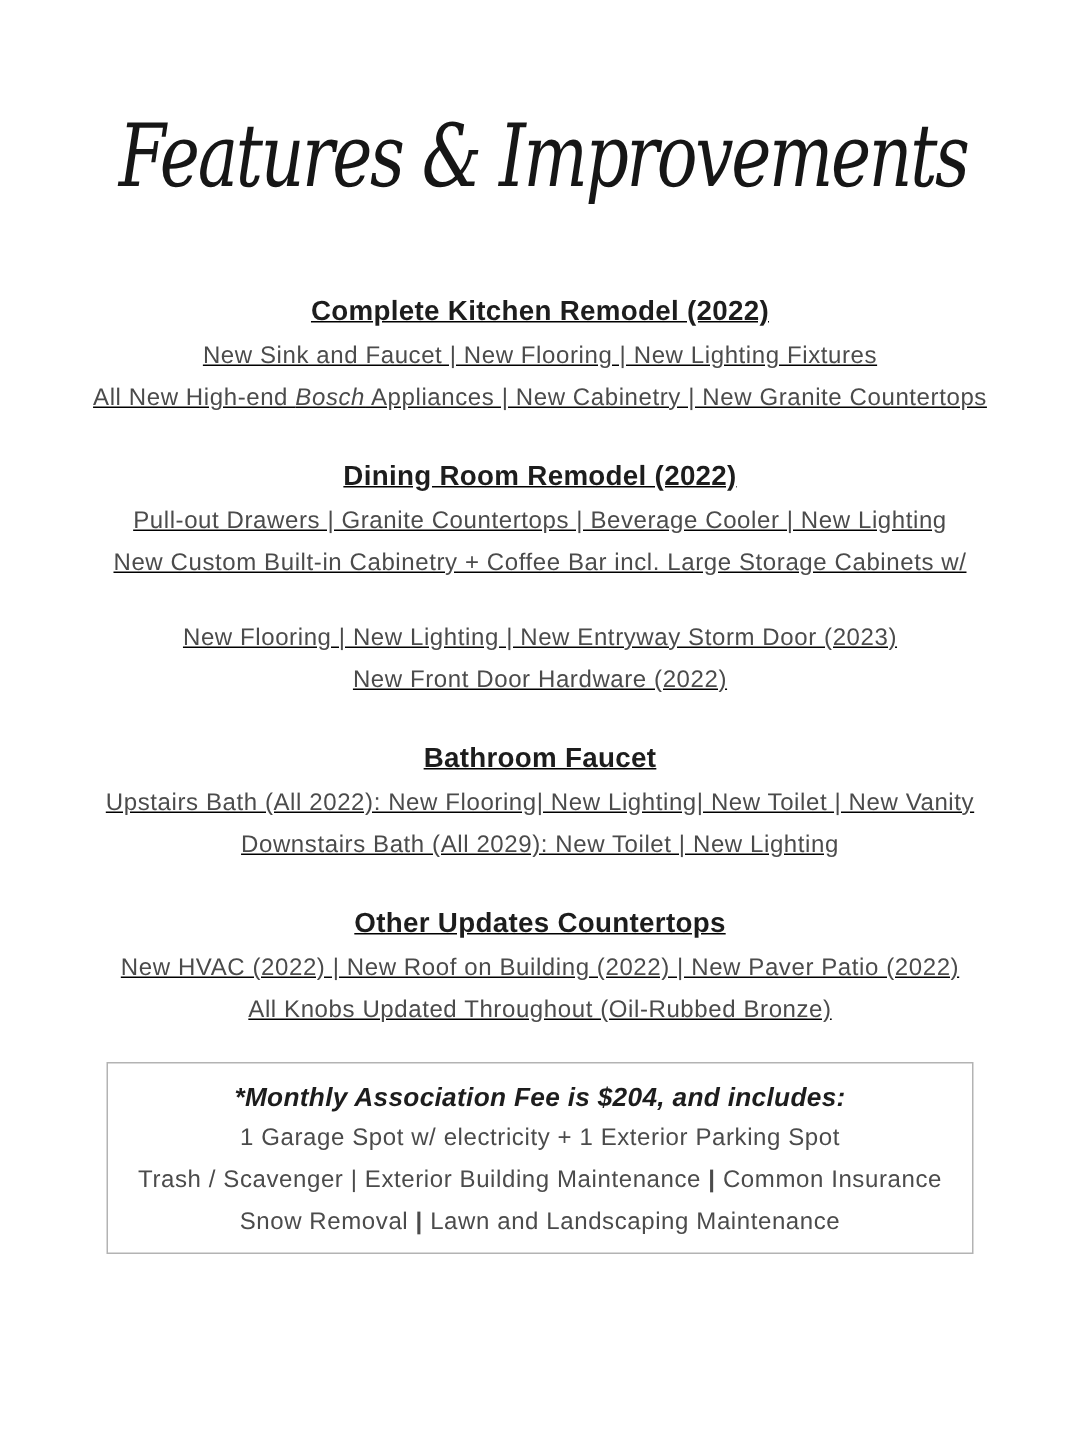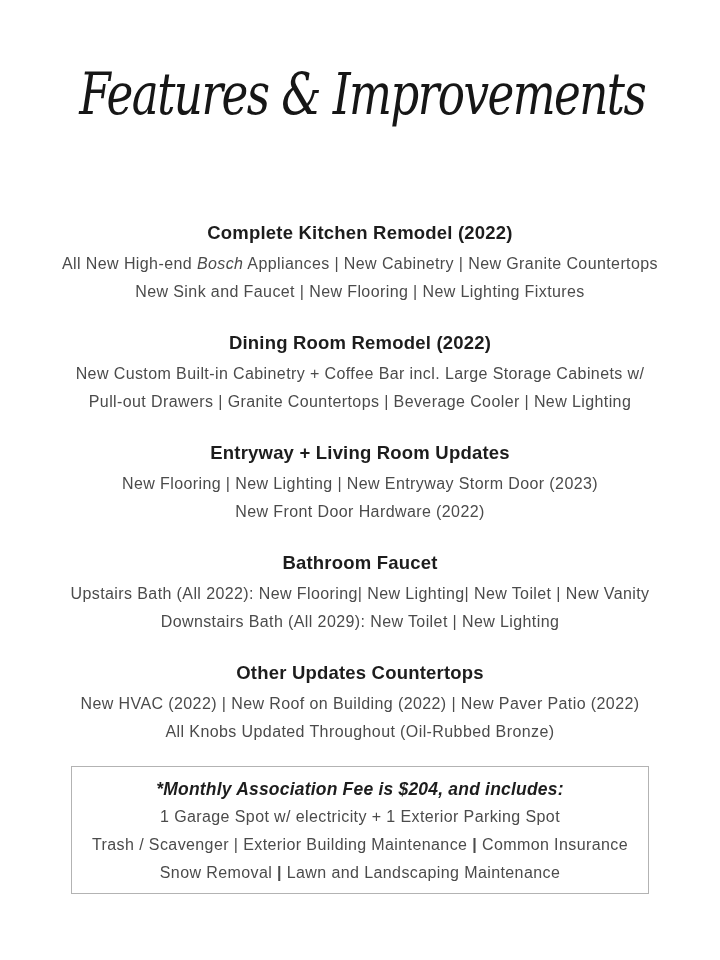--- a/index.html
+++ b/index.html
@@ -12,39 +12,39 @@
   html,body{margin:0;padding:0;}
   body{
     width:720px;height:960px;
     background:var(--background);
     font-family:"Liberation Sans", sans-serif;
     overflow:hidden;
   }
   .page{
     box-sizing:border-box;
     width:720px;height:960px;
-    padding-top:38px;
+    padding-top:48px;
   }
   
   .title{
     margin:0;
     height:112px;
     line-height:112px;
     text-align:center;
     font-family:"DejaVu Serif", serif;
     font-style:italic;
     font-weight:400;
     font-size:58px;
     letter-spacing:-2px;
     color:var(--title-color);
     transform:scaleX(0.78);
     transform-origin:50% 50%;
     white-space:nowrap;
   }
-  .sections{margin-top:68px;}
+  .sections{margin-top:32px;text-decoration:underline;}
   .section{
     margin-bottom:22px;
     text-align:center;
   }
   .section:last-child{margin-bottom:0;}
   .section h2{
     margin:0 0 2px 0;
     font-size:18.5px;
     line-height:30px;
     font-weight:700;
@@ -81,30 +81,29 @@
 </head>
 <body>
 
 <div class="page">
 
   <h1 class="title">Features &amp; Improvements</h1>
 
   <main class="sections" id="sections-root">
       <section class="section">
         <h2>Complete Kitchen Remodel (2022)</h2>
+        <p class="line"><span>New Sink and Faucet | New Flooring | New Lighting Fixtures</span></p>
         <p class="line"><span>All New High-end </span><span class="seg-italic">Bosch</span><span> Appliances | New Cabinetry | New Granite Countertops</span></p>
-        <p class="line"><span>New Sink and Faucet | New Flooring | New Lighting Fixtures</span></p>
       </section>
       <section class="section">
         <h2>Dining Room Remodel (2022)</h2>
+        <p class="line"><span>Pull-out Drawers | Granite Countertops | Beverage Cooler | New Lighting</span></p>
         <p class="line"><span>New Custom Built-in Cabinetry + Coffee Bar incl. Large Storage Cabinets w/</span></p>
-        <p class="line"><span>Pull-out Drawers | Granite Countertops | Beverage Cooler | New Lighting</span></p>
       </section>
       <section class="section">
-        <h2>Entryway + Living Room Updates</h2>
         <p class="line"><span>New Flooring | New Lighting | New Entryway Storm Door (2023)</span></p>
         <p class="line"><span>New Front Door Hardware (2022)</span></p>
       </section>
       <section class="section">
         <h2>Bathroom Faucet</h2>
         <p class="line"><span>Upstairs Bath (All 2022): New Flooring| New Lighting| New Toilet | New Vanity</span></p>
         <p class="line"><span>Downstairs Bath (All 2029): New Toilet | New Lighting</span></p>
       </section>
       <section class="section">
         <h2>Other Updates Countertops</h2>

